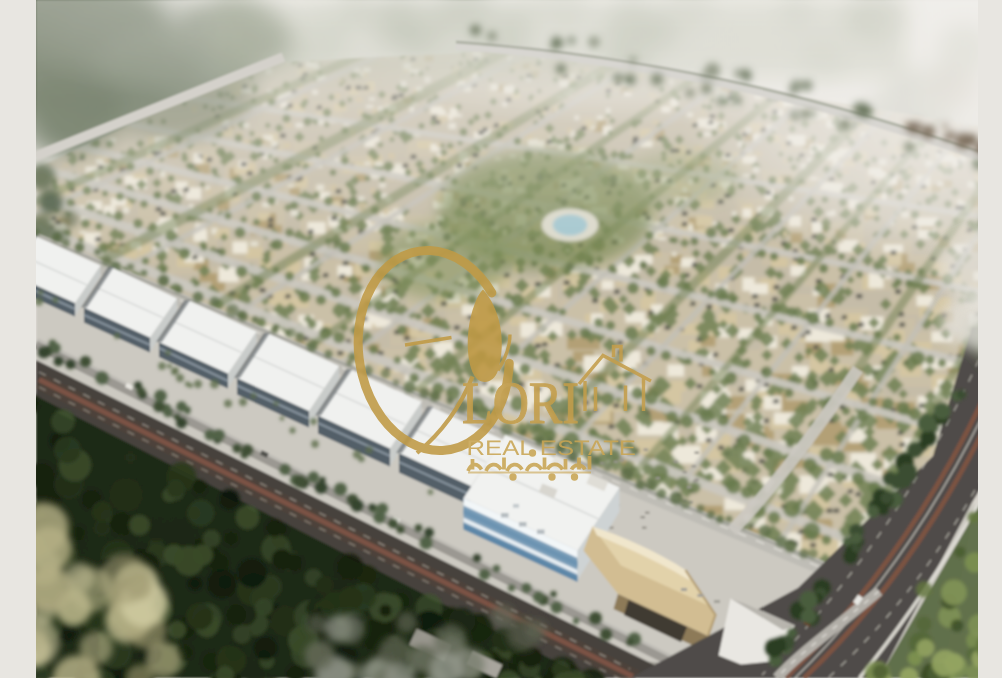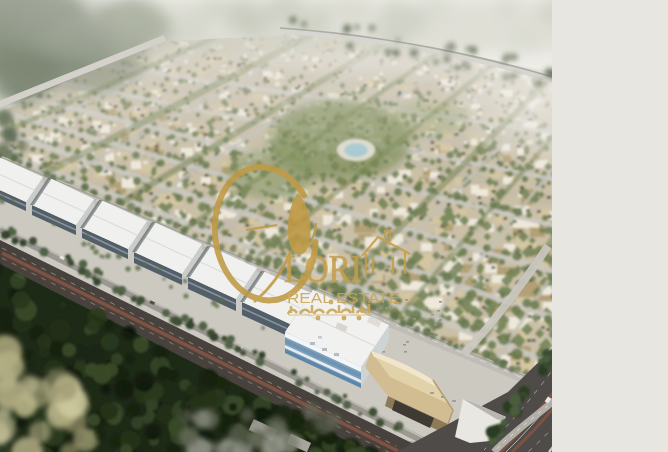--- a/index.html
+++ b/index.html
@@ -1,15 +1,15 @@
 <!DOCTYPE html>
 <html><head><meta charset="utf-8"><title>Aerial</title>
 <style>
 html,body{margin:0;padding:0;background:#e8e6e1;font-family:"Liberation Sans", sans-serif;}
-#stage{width:552px;height:452px;overflow:hidden;position:relative;}
+#stage{width:628px;height:452px;overflow:hidden;position:relative;padding-left:24px;}
 </style></head>
 <body>
 <div id="stage"><svg width="668" height="452" viewBox="0 0 668 452">
       <defs>
 <filter id="soft" x="-2%" y="-2%" width="104%" height="104%">
           <feGaussianBlur stdDeviation="0.55"></feGaussianBlur>
         </filter>
 <filter id="b1" x="-20%" y="-20%" width="140%" height="140%">
           <feGaussianBlur stdDeviation="1.1"></feGaussianBlur>
         </filter>

